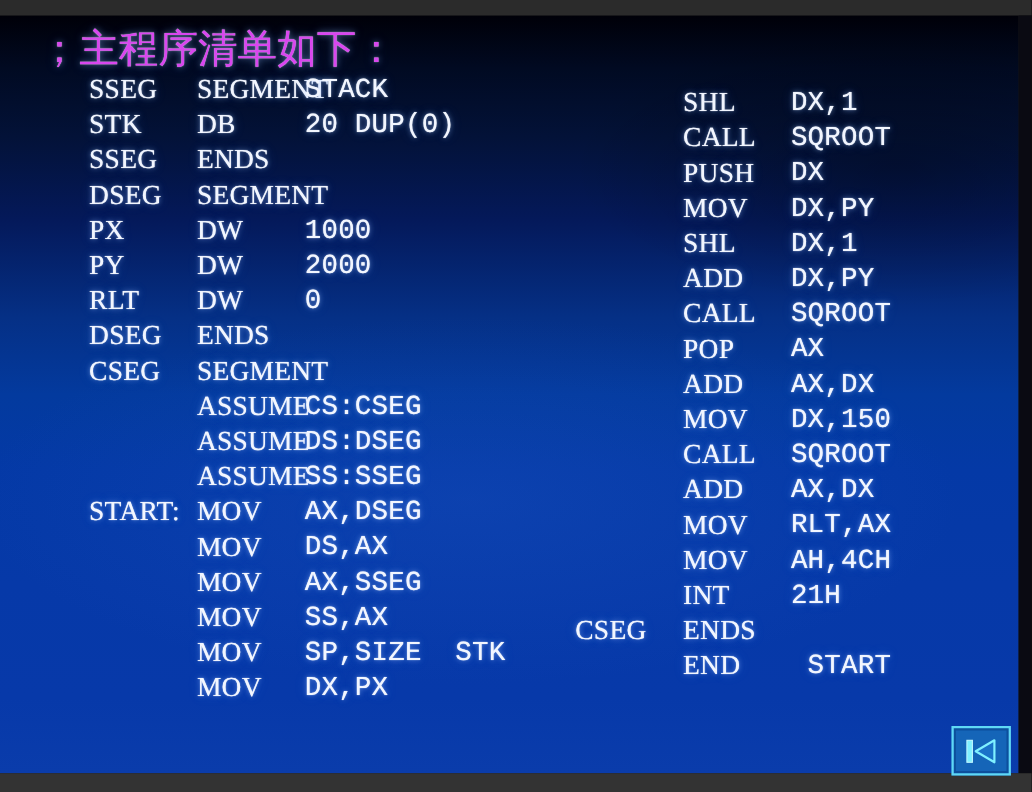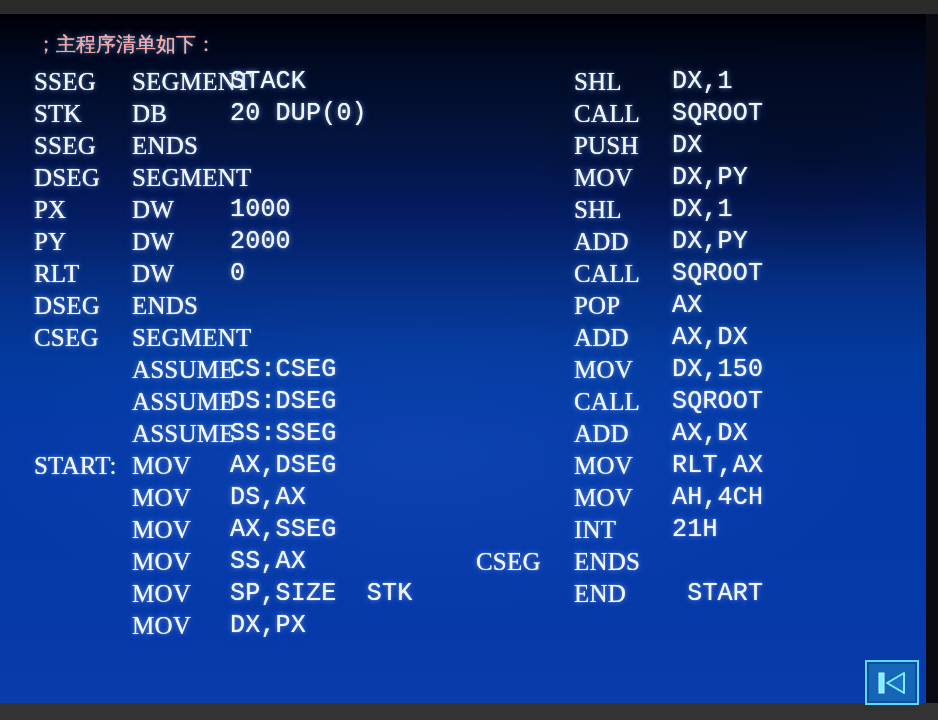--- a/index.html
+++ b/index.html
@@ -69,46 +69,47 @@
     position: absolute;
     white-space: pre;
     color: #f2f6ff;
     text-shadow:
       0 0 1px rgba(255,255,255,0.85),
       0 0 5px rgba(150,190,255,0.55),
       0 0 11px rgba(90,150,255,0.30);
     letter-spacing: 0.2px;
   }
   .left-col  { left: 34px;  top: 66px; }
-  .right-col { left: 476px; top: 66px; }
+  .right-col { left: 476px; top: 78px; }
 
   .title-line {
     position: absolute;
     left: 36px;
     top: 28px;
-    font-size: 20px;
+    font-size: 36px;
     line-height: 32px;
-    color: #fca5a5;
+    color: #d946ef;
     white-space: pre;
     text-shadow:
       0 0 1px rgba(255,255,255,0.8),
       0 0 6px rgba(150,190,255,0.5),
       0 0 12px rgba(90,150,255,0.28);
   }
 
   .code-row {
     display: block;
     height: 32px;
     line-height: 32px;
     font-size: 25px;
   }
   .c-label {
     display: inline-block;
     width: 98px;
     vertical-align: top;
+    margin-left: 47px;
   }
   .c-op {
     display: inline-block;
     width: 98px;
     vertical-align: top;
   }
   .c-operand {
     display: inline-block;
     vertical-align: top;
     font-family: Liberation Mono, monospace;

